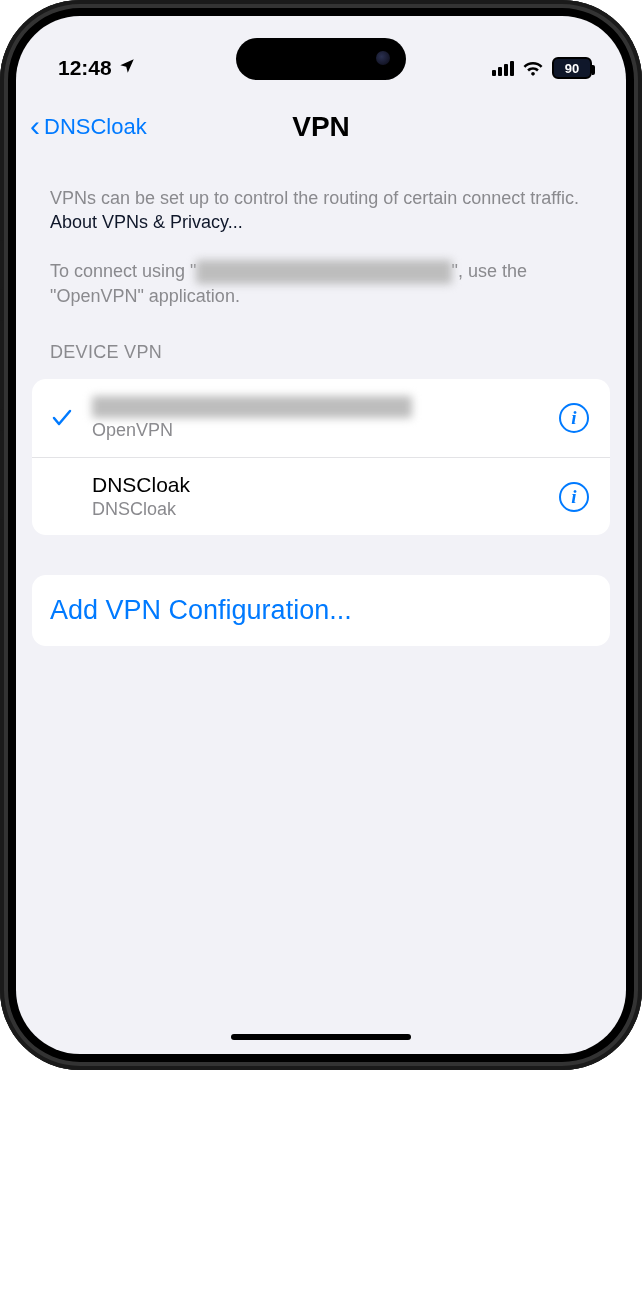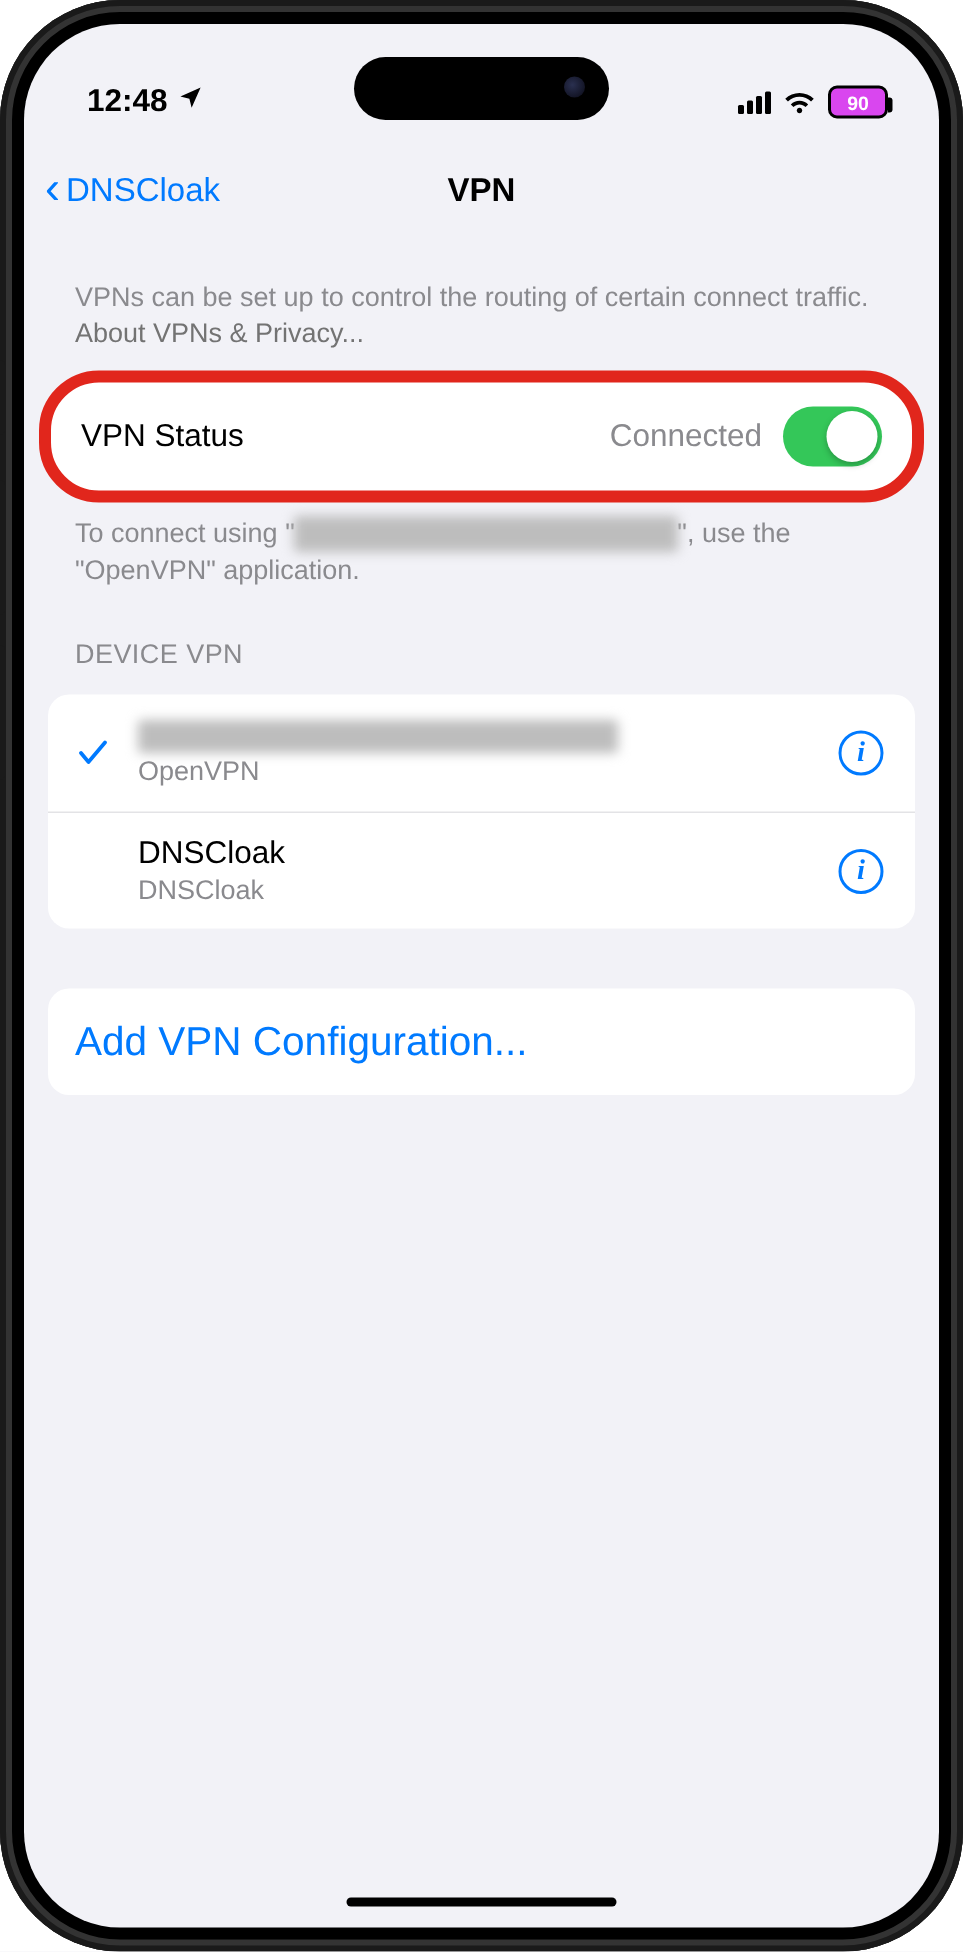--- a/index.html
+++ b/index.html
@@ -5,21 +5,21 @@
   * { box-sizing: border-box; margin: 0; padding: 0; }
   body {
     background: #fff;
     font-family: -apple-system, "SF Pro Text", "Helvetica Neue", Arial, sans-serif;
     display: flex;
     justify-content: center;
     padding: 0;
   }
   .frame {
     width: 642px;
-    height: 1301px;
+    height: 1070px;
     background: #000;
     border-radius: 80px;
     padding: 16px;
     position: relative;
     box-shadow: inset 0 0 0 4px #1a1a1a, inset 0 0 0 8px #333;
   }
   .screen {
     width: 100%;
     height: 100%;
     background: #f2f2f7;
@@ -76,21 +76,21 @@
   
   .wifi { position: relative; width: 22px; height: 16px; }
   .wifi svg { display:block; }
   
   .battery {
     position: relative;
     width: 40px; height: 22px;
     border: 2px solid #000; border-radius: 6px;
     display: flex; align-items: center; justify-content: center;
     font-size: 13px; font-weight: 700;
-    background:#d946ef; color:#fff;
+    background:#0f172a; color:#fff;
   }
   .battery::after {
     content:"";
     position:absolute; right:-5px; top:6px;
     width:3px; height:10px; background:#000; border-radius: 0 2px 2px 0;
   }
   
   .navbar {
     position: relative;
     height: 62px;
@@ -103,30 +103,30 @@
     position: absolute;
     left: 14px;
     display: flex;
     align-items: center;
     color: #007aff;
     font-size: 22px;
     gap: 4px;
     cursor: pointer;
   }
   .back-btn .chev { font-size: 30px; font-weight: 400; line-height: 1; margin-top:-3px;}
-  .nav-title { font-size: 22px; font-weight: 600; }
+  .nav-title { font-size: 28px; font-weight: 600; }
   
   .content { padding: 0 16px; }
   .section-desc {
     padding: 28px 18px 10px 18px;
     font-size: 18px;
     color: #8a8a8e;
     line-height: 1.35;
   }
-  .section-desc .link { color: #737373; }
+  .section-desc .link { color: #0f172a; }
   
   .card {
     background: #fff;
     border-radius: 14px;
     margin-top: 8px;
   }
   .row {
     display: flex;
     align-items: center;
     padding: 16px 18px;
@@ -306,32 +306,20 @@
       </div>
       <div class="nav-title">VPN</div>
     </div>
 
     <div class="content">
 
       <div class="section-desc">
         <span>VPNs can be set up to control the routing of certain connect traffic. </span><span class="link">About VPNs &amp; Privacy...</span>
       </div>
 
-      <div class="highlight-ring">
-        <div class="card">
-          <div class="row">
-            <div class="row-label">VPN Status</div>
-            <div class="row-spacer"></div>
-            <div class="row-status">Connected</div>
-            <div class="toggle">
-              <div class="knob"></div>
-            </div>
-          </div>
-        </div>
-      </div>
 
       <div class="footer-text">
         <span>To connect using "</span><span class="blurred-inline">████████████████████</span><span>", use the "OpenVPN" application.</span>
       </div>
 
       <div class="section-header">DEVICE VPN</div>
       <div class="card">
 
         <div class="vpn-row">
           <div class="check-col">

